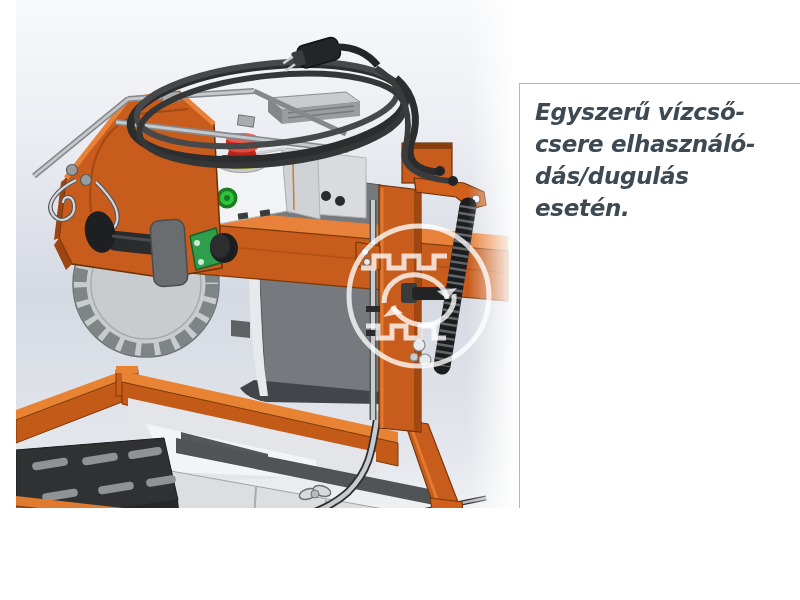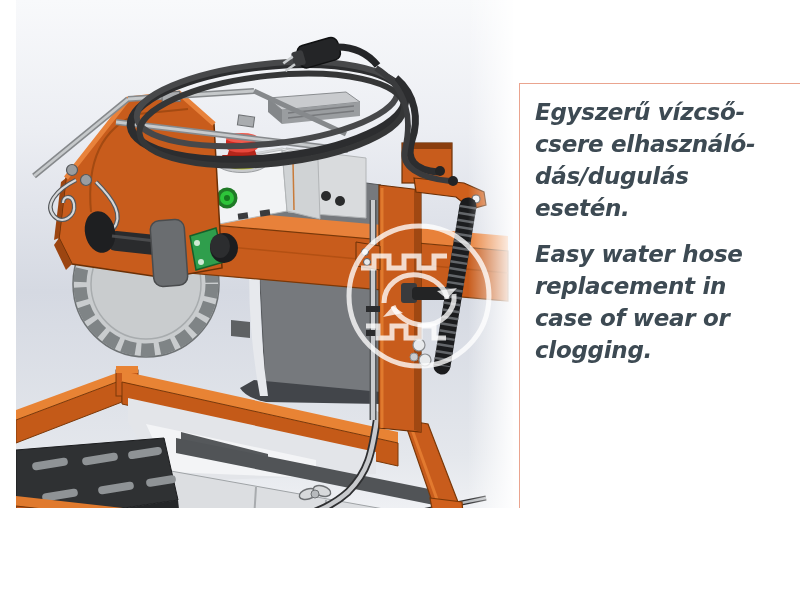--- a/index.html
+++ b/index.html
@@ -286,19 +286,15 @@
     <rect x="452" y="0" width="48" height="583" fill="url(#fadeR)"></rect>
     <rect x="0" y="540" width="500" height="60" fill="url(#fadeB)"></rect>
   </svg>
   </div>
 
   <div class="caption-box">
     <p class="cap">Egyszerű vízcső-
 csere elhasználó-
 dás/dugulás
 esetén.</p>
-    <p class="cap">Easy water hose
-replacement in
-case of wear or
-clogging.</p>
   </div>
 
 </div>
 
 </body></html>

